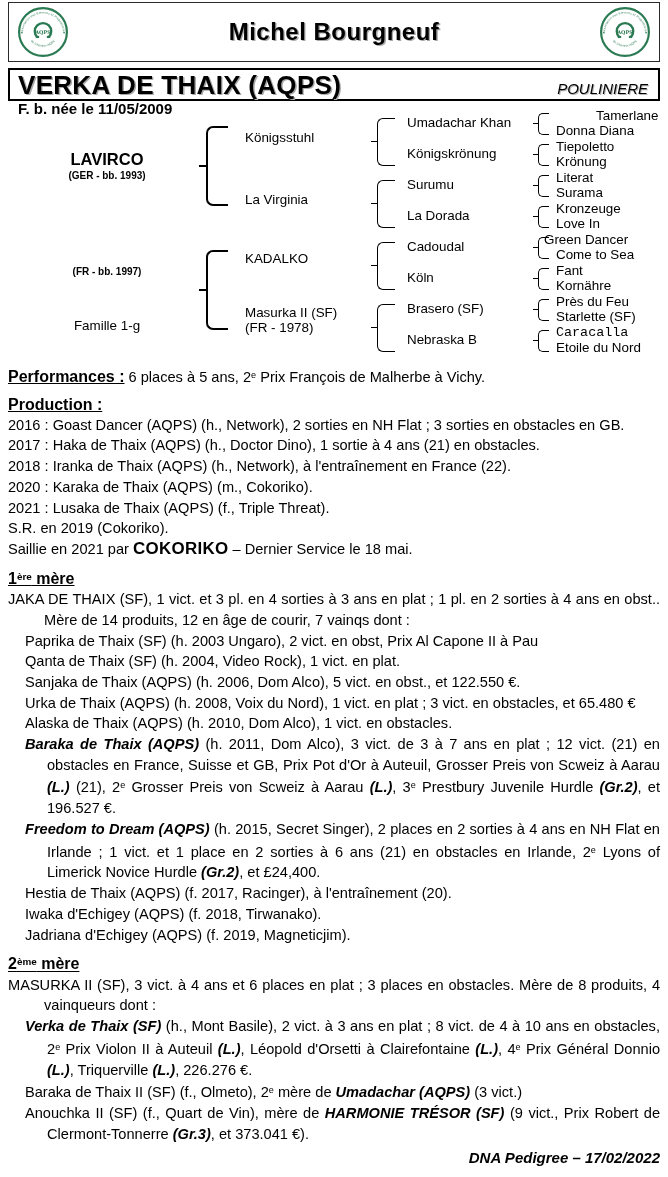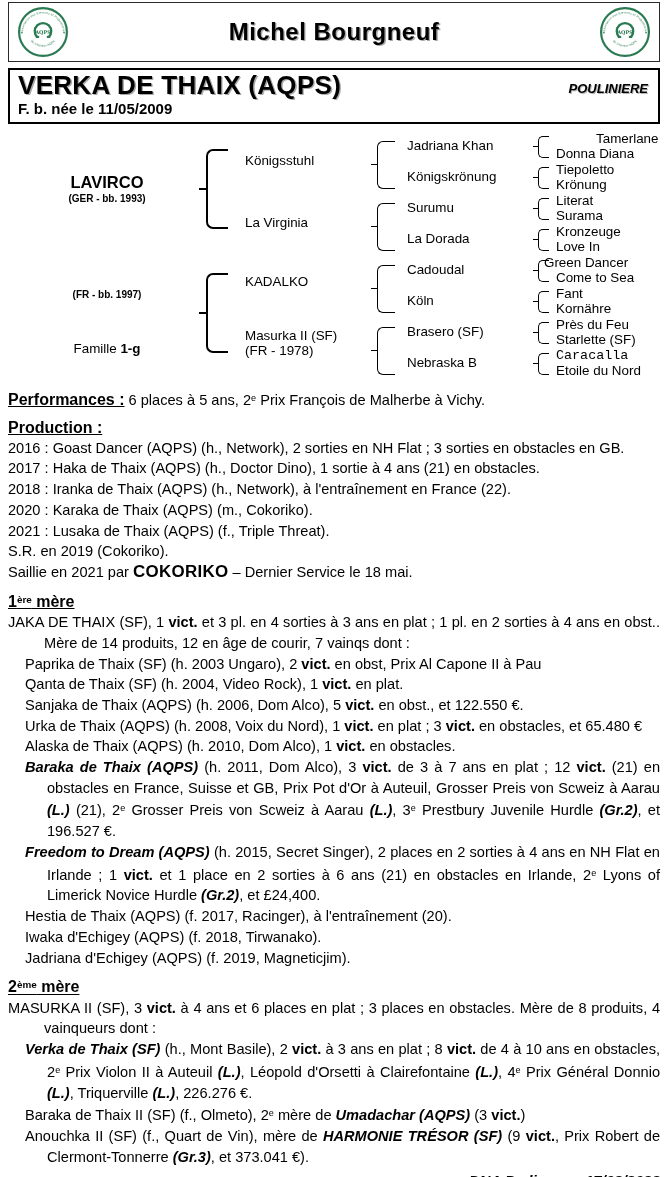--- a/index.html
+++ b/index.html
@@ -6,45 +6,45 @@
   body{
     width:668px;height:1177px;overflow:hidden;background:#fff;color:#000;
     font-family:"Liberation Sans",sans-serif;font-size:14.6px;line-height:20.7px;
     padding:2px 8px;box-sizing:border-box;
   }
   
   .header-box{height:60px;border:1px solid #2b2b2b;display:flex;align-items:center;padding:0 8px;box-sizing:border-box;background:#fff;}
   .header-title{flex:1;text-align:center;font-size:24px;font-weight:bold;letter-spacing:.5px;text-shadow:1.4px 1.4px 0 #a9a9a9;}
   .logo{width:52px;height:52px;flex:0 0 auto;}
   
-  .title-box{margin-top:6px;border:2px solid #000;height:56px;box-sizing:border-box;position:relative;padding:1px 8px 0;}
+  .title-box{margin-top:6px;border:2px solid #000;height:33px;box-sizing:border-box;position:relative;padding:1px 8px 0;}
   .horse-name{font-size:26px;line-height:29px;font-weight:bold;letter-spacing:.3px;text-shadow:1.4px 1.4px 0 #a9a9a9;}
   .horse-birth{font-size:15px;font-weight:bold;line-height:17px;}
-  .status{position:absolute;right:10px;top:9px;font-size:13px;font-weight:bold;font-style:italic;text-shadow:1px 1px 0 #b5b5b5;margin-left:8px;}
+  .status{position:absolute;right:10px;top:9px;font-size:15px;font-weight:normal;font-style:italic;text-shadow:1px 1px 0 #b5b5b5;margin-left:8px;}
   
   .ped{position:relative;height:250px;margin-top:5px;font-size:13.4px;line-height:15px;}
   .ped .abs{position:absolute;white-space:nowrap;}
   .g1block{width:198px;text-align:center;}
   .g1name{font-size:16.5px;font-weight:bold;line-height:18px;}
   .g1sub{font-size:10px;font-weight:bold;}
   .brk{position:absolute;border-left:2px solid #000;border-top:2px solid #000;border-bottom:2px solid #000;border-radius:7px 0 0 7px;}
   .brk::before{content:"";position:absolute;left:-9px;top:calc(50% - 1px);width:8px;border-top:2px solid #000;}
   .brk.med{border-left-width:1.8px;border-top-width:1.8px;border-bottom-width:1.8px;border-radius:6px 0 0 6px;}
   .brk.med::before{left:-7px;width:6px;border-top-width:1.8px;}
   .brk.sm{border-left-width:1.6px;border-top-width:1.6px;border-bottom-width:1.6px;border-radius:5px 0 0 5px;}
   .brk.sm::before{left:-6px;width:5px;border-top-width:1.6px;}
   
   .lbl{font-weight:bold;text-decoration:underline;font-size:16px;}
   h3.section{font-size:16px;font-weight:bold;text-decoration:underline;margin:6px 0 0;line-height:21px;}
   p{margin:0;}
   .para-perf{margin-top:9px;text-align:justify;}
   .prod{padding-left:59px;text-indent:-59px;text-align:justify;}
   .m0{padding-left:36px;text-indent:-36px;text-align:justify;}
   .m1{margin-left:17px;padding-left:22px;text-indent:-22px;text-align:justify;}
-  .s-b{font-weight:bold;}
+  .s-b{font-weight:normal;}
   .s-bi{font-weight:bold;font-style:italic;}
   .s-bb{font-weight:bold;font-size:1.16em;letter-spacing:.3px;}
   .s-sup{font-size:.62em;vertical-align:.45em;letter-spacing:0;}
   .footer{margin-top:4px;text-align:right;font-weight:bold;font-style:italic;font-size:15px;}
 </style>
 </head>
 <body>
 
 <div class="header-box">
   <svg class="logo" viewBox="0 0 62 62">
@@ -106,21 +106,21 @@
   <div class="abs" style="left:237px;top:199px;">
     <div>Masurka II (SF)</div>
     <div>(FR - 1978)</div>
   </div>
 
   <div class="brk med" style="left:369px;top:12px;width:17px;height:46px;"></div>
   <div class="brk med" style="left:369px;top:74px;width:17px;height:46px;"></div>
   <div class="brk med" style="left:369px;top:136px;width:17px;height:46px;"></div>
   <div class="brk med" style="left:369px;top:198px;width:17px;height:46px;"></div>
 
-  <div class="abs" style="left:399px;top:9px;">Jadriana Khan</div>
+  <div class="abs" style="left:399px;top:9px;">Umadachar Khan</div>
   <div class="abs" style="left:399px;top:40px;text-align:right;">Königskrönung</div>
   <div class="abs" style="left:399px;top:71px;">Surumu</div>
   <div class="abs" style="left:399px;top:102px;">La Dorada</div>
   <div class="abs" style="left:399px;top:133px;">Cadoudal</div>
   <div class="abs" style="left:399px;top:164px;">Köln</div>
   <div class="abs" style="left:399px;top:195px;">Brasero (SF)</div>
   <div class="abs" style="left:399px;top:226px;">Nebraska B</div>
 
   <div class="brk sm" style="left:530px;top:7px;width:10px;height:20px;"></div>
   <div class="brk sm" style="left:530px;top:38px;width:10px;height:20px;"></div>

